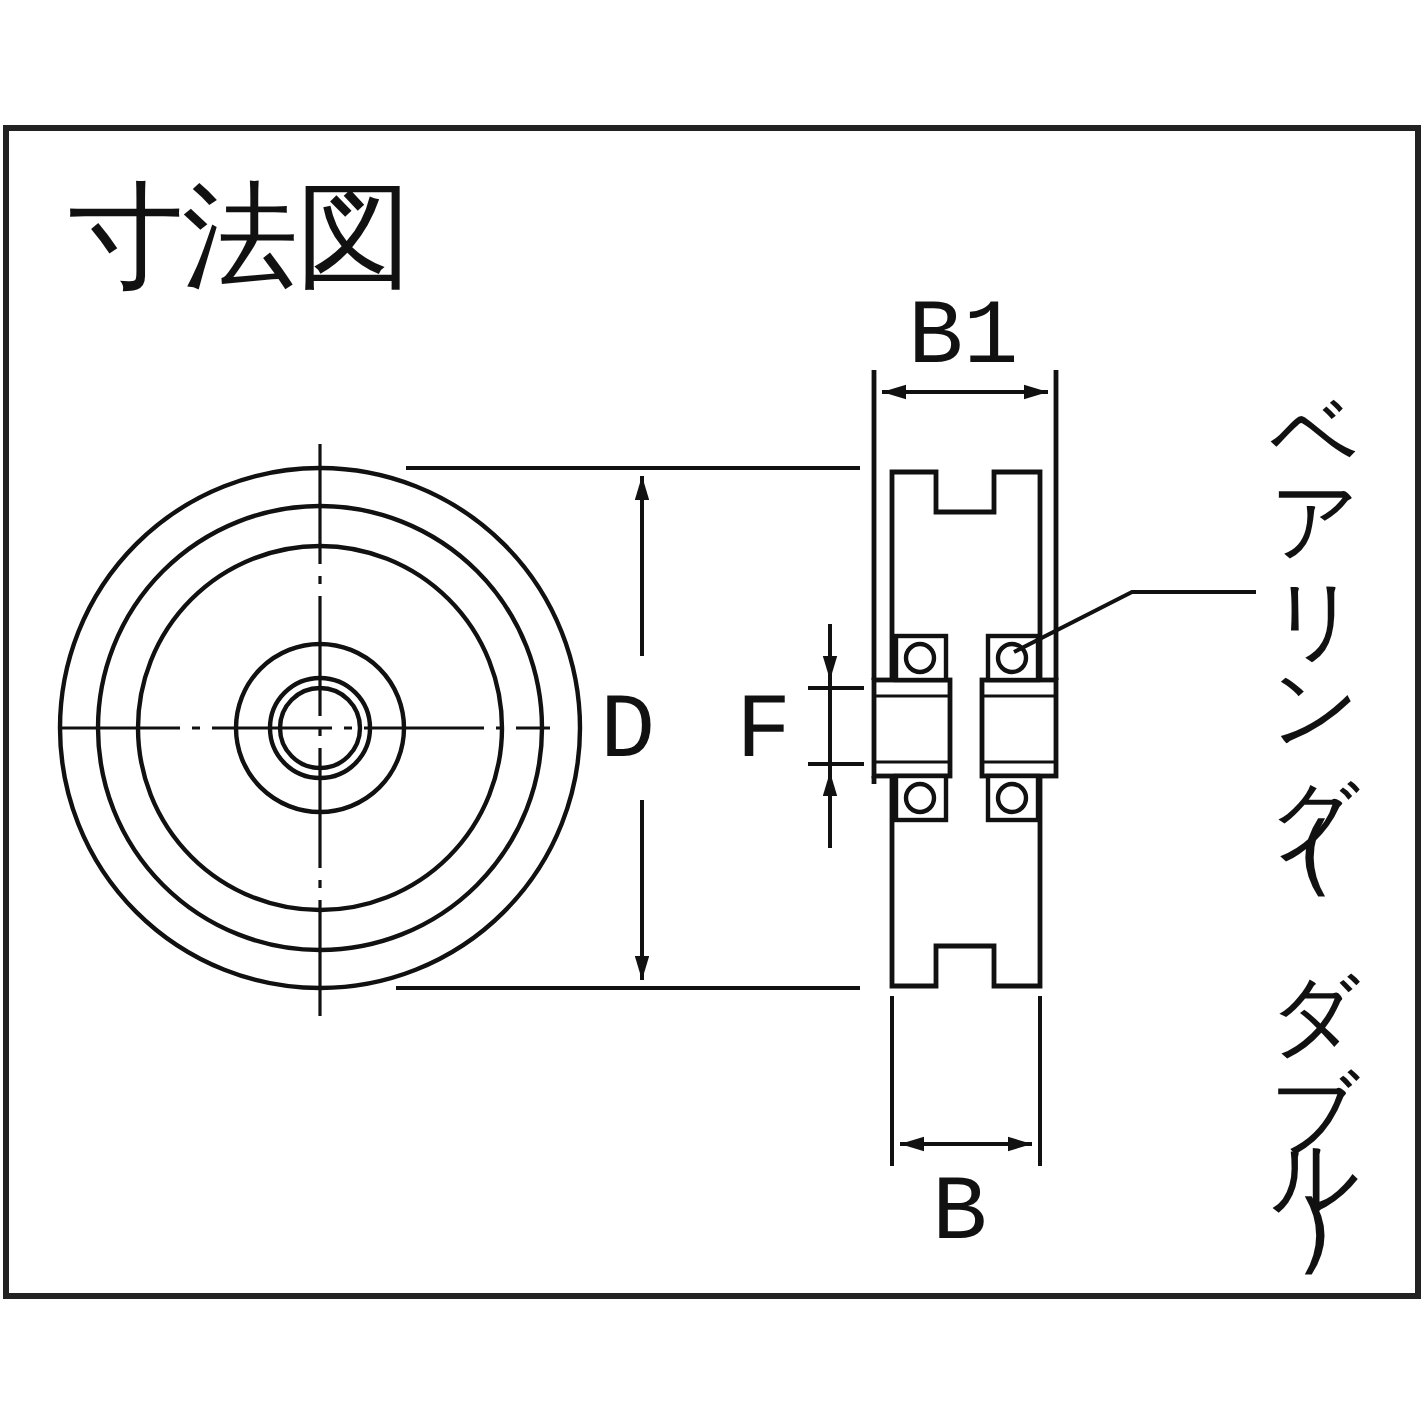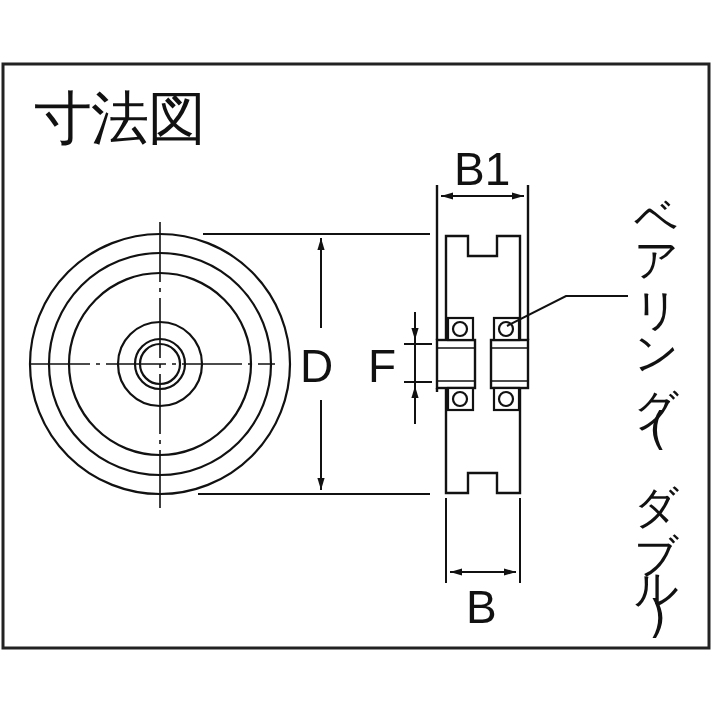--- a/index.html
+++ b/index.html
@@ -1,19 +1,19 @@
 <!DOCTYPE html>
 <html><head>
 <meta charset="utf-8">
 <style>
   html, body { margin:0; padding:0; background:#ffffff; }
   body { width:713px; height:713px; position:relative; overflow:hidden; font-family:"DejaVu Sans", sans-serif; }
   #canvas { position:absolute; left:0; top:0; width:713px; height:713px; }
   .title { position:absolute; left:34px; top:90px; font-size:58px; line-height:56px; color:#111; letter-spacing:-1px; }
-  .dimlabel { position:absolute; font-family:Liberation Sans, sans-serif; font-size:46px; line-height:46px; color:#111; }
+  .dimlabel { position:absolute; font-family:Liberation Mono, monospace; font-size:46px; line-height:46px; color:#111; }
   .vlabel { position:absolute; left:630px; top:168px; width:50px; font-size:44px; line-height:45px; color:#111; writing-mode:vertical-rl; text-orientation:upright; letter-spacing:-3px; }
 </style>
 </head>
 <body>
 
 <svg id="canvas" viewBox="0 0 713 713" xmlns="http://www.w3.org/2000/svg">
   <defs>
     <marker id="arr" viewBox="0 0 10 10" refX="10" refY="5" markerWidth="6" markerHeight="6" orient="auto-start-reverse">
       <path d="M0,2 L10,5 L0,8 z" fill="#111"></path>
     </marker>

